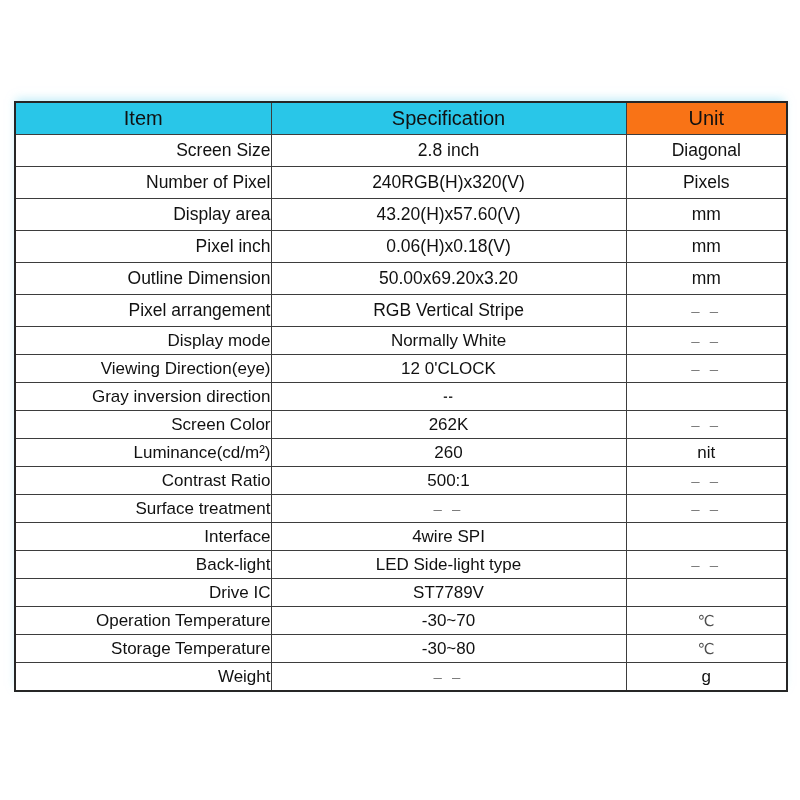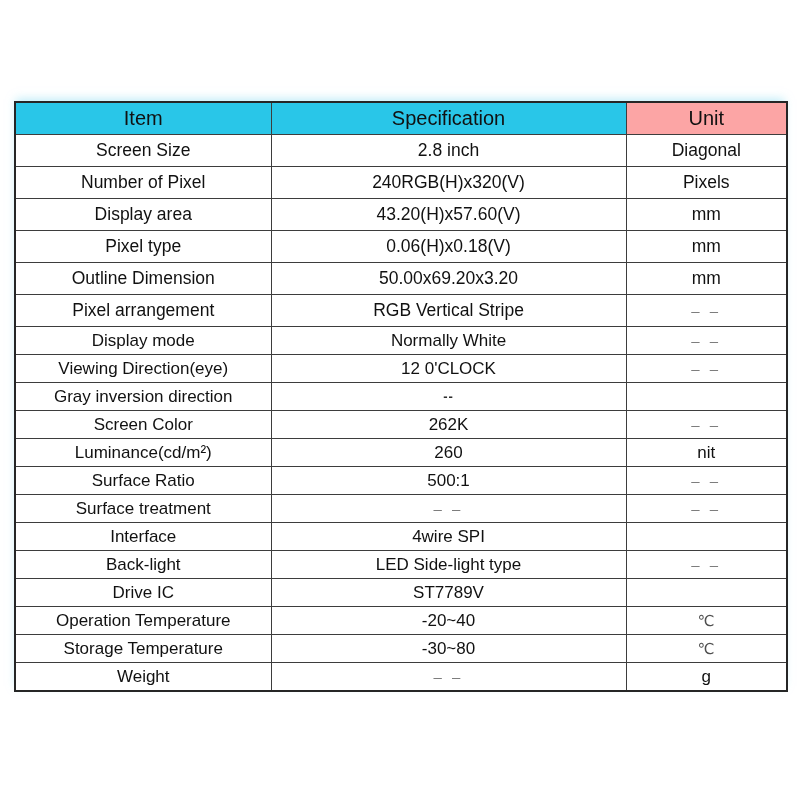--- a/index.html
+++ b/index.html
@@ -55,21 +55,21 @@
     border-bottom: 2px solid #1d8fae;
   }
   tbody td {
     font-size: 17.5px;
     height: 31px;
   }
   
   tbody tr:nth-child(n+7) td { height: 27px; font-size: 17px; }
 
   td.col-item {
-    text-align: center;
+    text-align: right;
     padding-left: 9px;
   }
   td.col-spec, td.col-unit {
     text-align: center;
     margin-top: 32px;
   }
   
   .dash {
     color: #7d7d7d;
     letter-spacing: 3px;
@@ -96,41 +96,41 @@
     <table class="spec-table">
       <colgroup>
         <col class="c-item">
         <col class="c-spec">
         <col class="c-unit">
       </colgroup>
       <thead>
         <tr>
           <th style="background: rgb(41, 198, 232);">Item</th>
           <th style="background: rgb(41, 198, 232);">Specification</th>
-          <th style="background: #fca5a5;">Unit</th>
+          <th style="background: #f97316;">Unit</th>
         </tr>
       </thead>
       <tbody id="spec-body">
           <tr>
     <td class="col-item">Screen Size</td>
     <td class="col-spec">2.8 inch</td>
     <td class="col-unit">Diagonal</td>
   </tr>
           <tr>
     <td class="col-item">Number of Pixel</td>
     <td class="col-spec">240RGB(H)x320(V)</td>
     <td class="col-unit">Pixels</td>
   </tr>
           <tr>
     <td class="col-item">Display area</td>
     <td class="col-spec">43.20(H)x57.60(V)</td>
     <td class="col-unit">mm</td>
   </tr>
           <tr>
-    <td class="col-item">Pixel type</td>
+    <td class="col-item">Pixel inch</td>
     <td class="col-spec">0.06(H)x0.18(V)</td>
     <td class="col-unit">mm</td>
   </tr>
           <tr>
     <td class="col-item">Outline Dimension</td>
     <td class="col-spec">50.00x69.20x3.20</td>
     <td class="col-unit">mm</td>
   </tr>
           <tr>
     <td class="col-item">Pixel arrangement</td>
@@ -156,21 +156,21 @@
     <td class="col-item">Screen Color</td>
     <td class="col-spec">262K</td>
     <td class="col-unit dash">– –</td>
   </tr>
           <tr>
     <td class="col-item">Luminance(cd/m²)</td>
     <td class="col-spec">260</td>
     <td class="col-unit">nit</td>
   </tr>
           <tr>
-    <td class="col-item">Surface Ratio</td>
+    <td class="col-item">Contrast Ratio</td>
     <td class="col-spec">500:1</td>
     <td class="col-unit dash">– –</td>
   </tr>
           <tr>
     <td class="col-item">Surface treatment</td>
     <td class="col-spec dash">– –</td>
     <td class="col-unit dash">– –</td>
   </tr>
           <tr>
     <td class="col-item">Interface</td>
@@ -182,21 +182,21 @@
     <td class="col-spec">LED Side-light type</td>
     <td class="col-unit dash">– –</td>
   </tr>
           <tr>
     <td class="col-item">Drive IC</td>
     <td class="col-spec">ST7789V</td>
     <td class="col-unit"></td>
   </tr>
           <tr>
     <td class="col-item">Operation Temperature</td>
-    <td class="col-spec">-20~40</td>
+    <td class="col-spec">-30~70</td>
     <td class="col-unit celsius">℃</td>
   </tr>
           <tr>
     <td class="col-item">Storage Temperature</td>
     <td class="col-spec">-30~80</td>
     <td class="col-unit celsius">℃</td>
   </tr>
           <tr>
     <td class="col-item">Weight</td>
     <td class="col-spec dash">– –</td>

